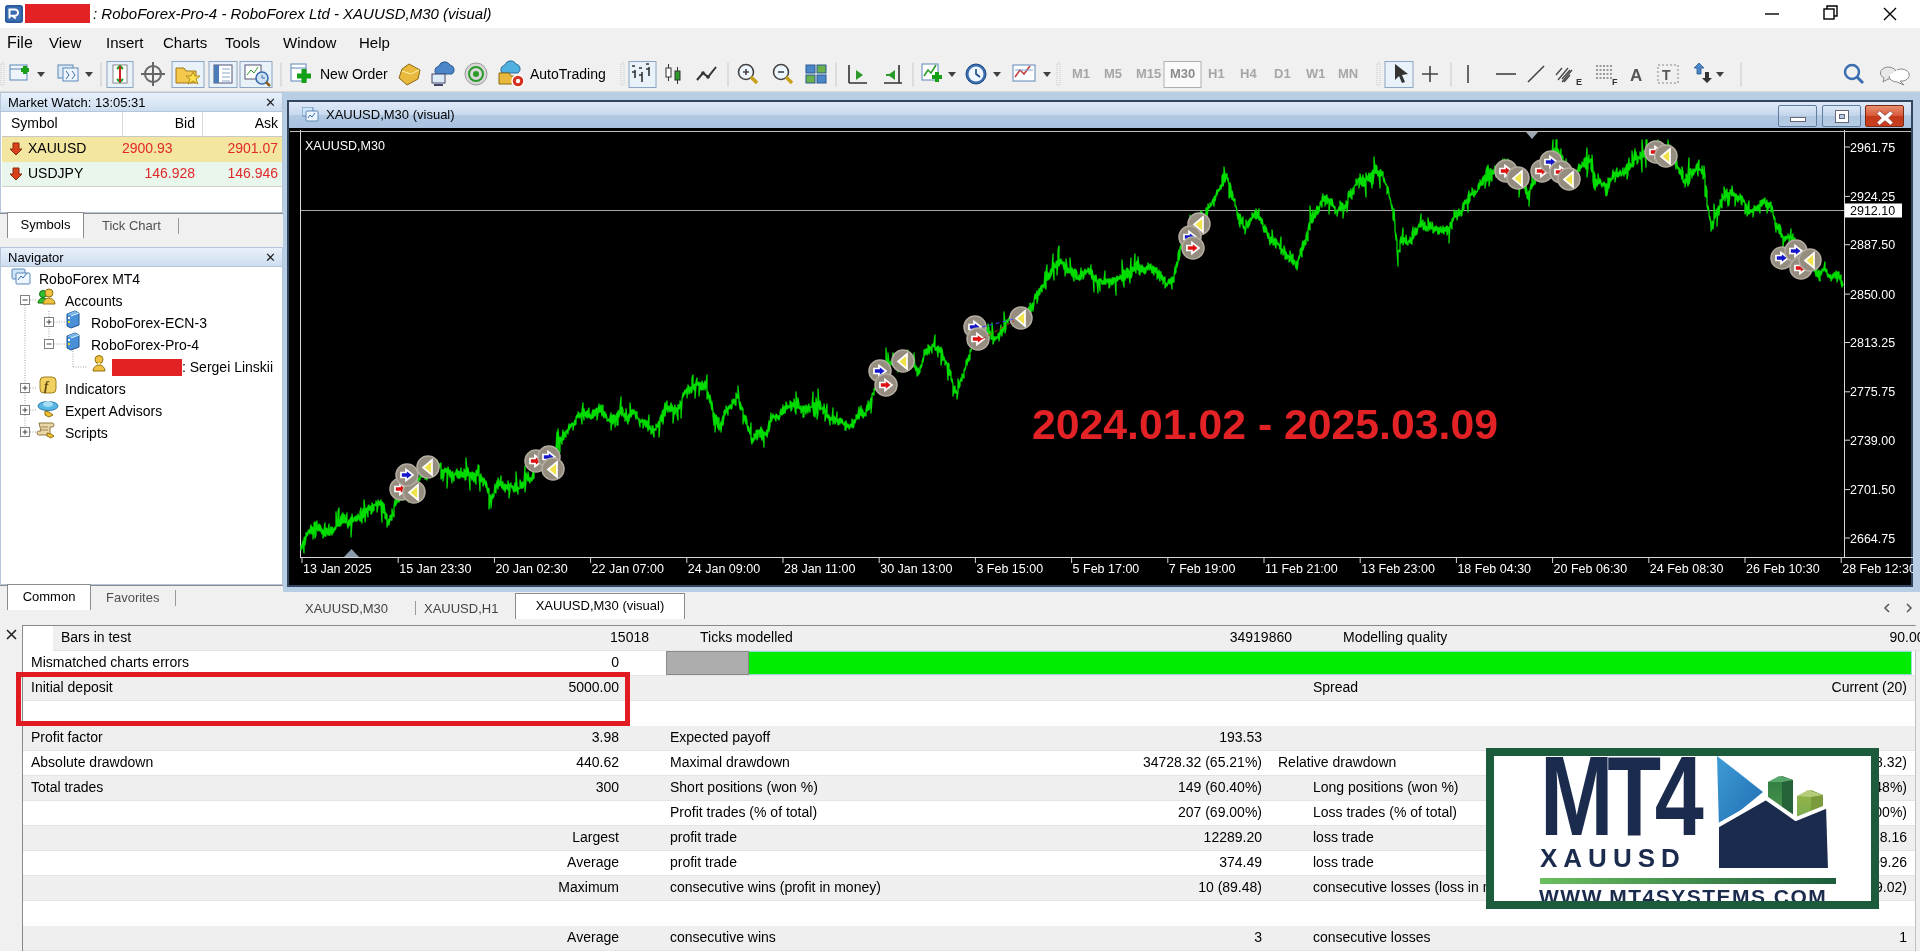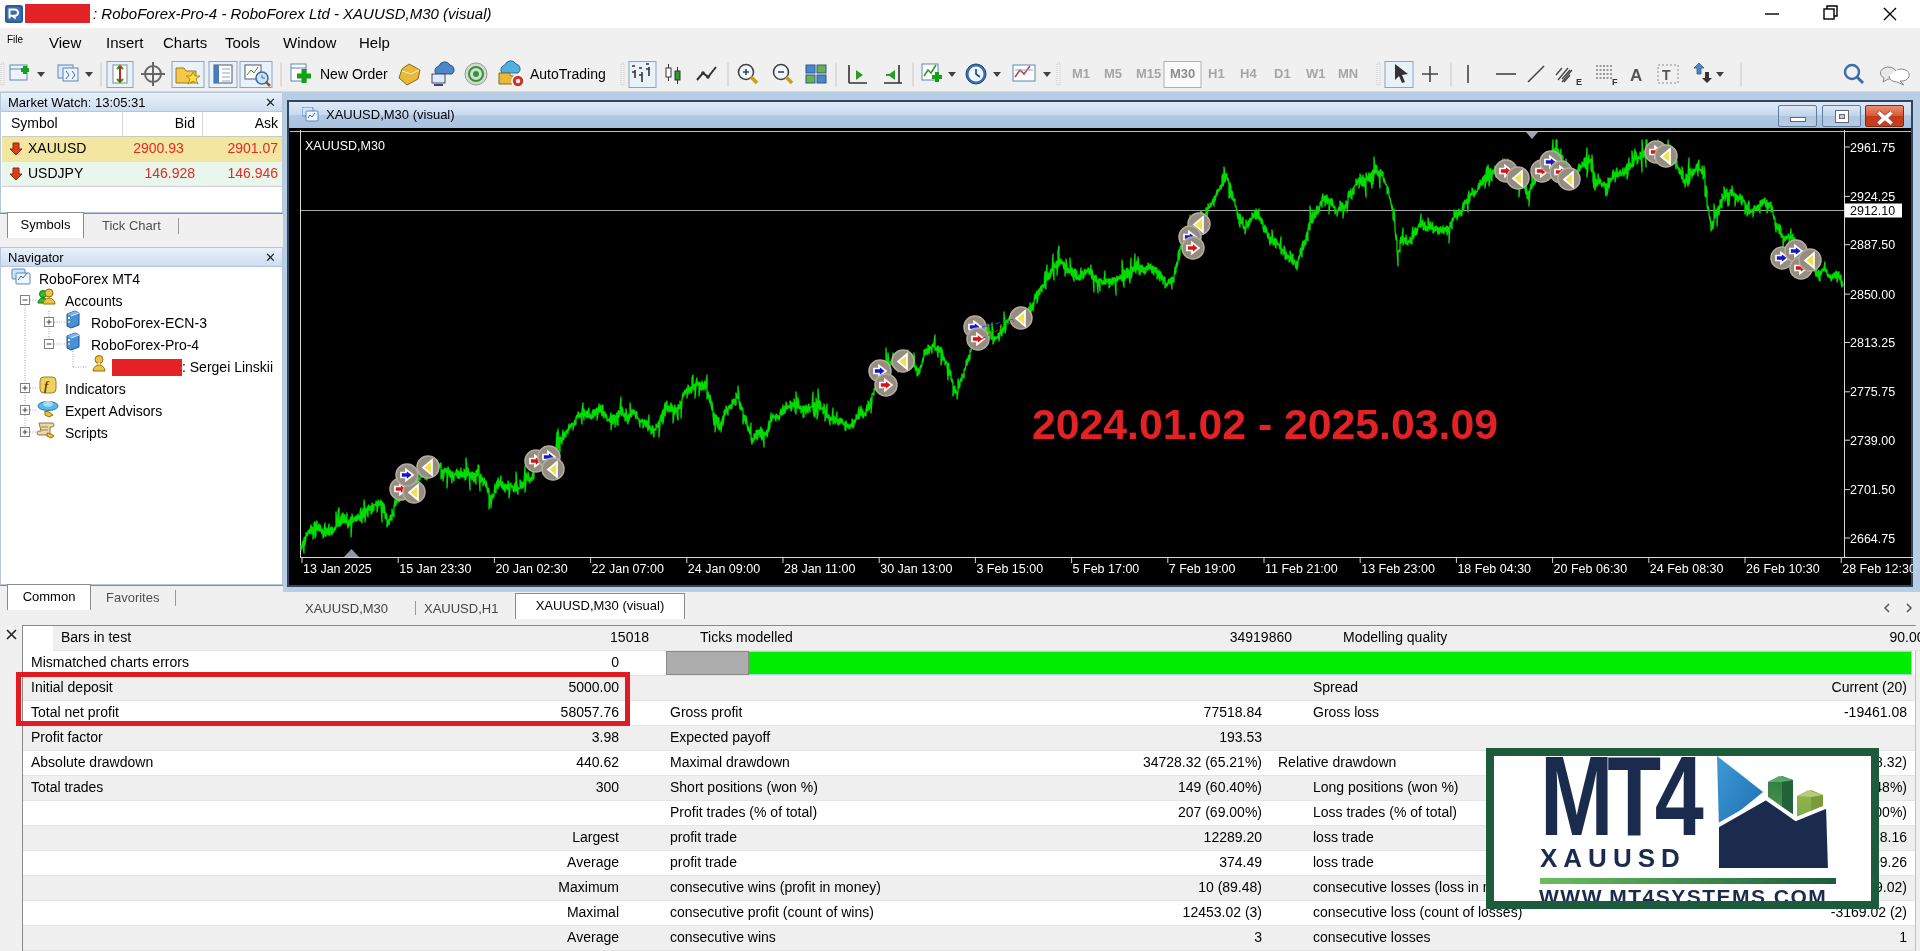--- a/index.html
+++ b/index.html
@@ -41,21 +41,21 @@
   <div class="abs" style="left:25px;top:4px;width:65px;height:19px;background:#e32226;"></div>
   <div class="abs" style="left:93px;top:5px;font-size:15px;color:#000;font-style:italic;">: RoboForex-Pro-4 - RoboForex Ltd - XAUUSD,M30 (visual)</div>
   <svg class="abs" style="left:1758px;top:0;" width="162" height="28" viewBox="0 0 162 28">
     <path d="M7 14 h14" stroke="#000" stroke-width="1.4"></path>
     <rect x="66" y="9" width="10" height="10" fill="none" stroke="#000" stroke-width="1.4"></rect>
       <path d="M69 9 v-3 h10 v10 h-3" fill="none" stroke="#000" stroke-width="1.4"></path>
     <path d="M126 8 l12 12 m0 -12 l-12 12" stroke="#000" stroke-width="1.4"></path>
   </svg>
 </div>
 <div id="menubar">
-    <span class="abs" style="left:7px;top:6px;font-size:10px;">File</span>
+    <span class="abs" style="left:7px;top:6px;font-size:16px;">File</span>
     <span class="abs" style="left:49px;top:6px;font-size:15px;">View</span>
     <span class="abs" style="left:106px;top:6px;font-size:15px;">Insert</span>
     <span class="abs" style="left:163px;top:6px;font-size:15px;">Charts</span>
     <span class="abs" style="left:225px;top:6px;font-size:15px;">Tools</span>
     <span class="abs" style="left:283px;top:6px;font-size:15px;">Window</span>
     <span class="abs" style="left:359px;top:6px;font-size:15px;">Help</span>
   </div>
 <div id="toolbar">
 <svg class="abs" style="left:0;top:0;" width="1920" height="36" viewBox="0 0 1920 36">
   <g stroke-width="1">
@@ -221,21 +221,21 @@
     <span class="abs" style="left:120px;top:3px;width:73px;text-align:right;">Bid</span>
     <span class="abs" style="left:200px;top:3px;width:76px;text-align:right;">Ask</span>
     <span class="abs" style="left:120px;top:0;width:1px;height:24px;background:#d8d8d8;"></span>
     <span class="abs" style="left:200px;top:0;width:1px;height:24px;background:#d8d8d8;"></span>
   </div>
   <div class="mw-row" style="top:25px;background:#f2e6a0;">
     <svg class="abs" style="left:7px;top:5px;" width="14" height="14" viewBox="0 0 14 14">
         <path d="M4 1 h6 v6 h3 l-6 6 -6 -6 h3 z" fill="#d84018" stroke="#8a2a10"></path>
       </svg>
     <span class="abs" style="left:26px;top:3px;">XAUUSD</span>
-    <span class="abs" style="left:120px;top:3px;width:73px;text-align:center;color:#e02a2a;">2900.93</span>
+    <span class="abs" style="left:120px;top:3px;width:73px;text-align:left;color:#e02a2a;">2900.93</span>
     <span class="abs" style="left:200px;top:3px;width:76px;text-align:right;color:#e02a2a;">2901.07</span>
   </div>
   <div class="mw-row" style="top:50px;background:#e9f6ec;border-bottom:1px solid #d0d0d0;">
     <svg class="abs" style="left:7px;top:5px;" width="14" height="14" viewBox="0 0 14 14">
         <path d="M4 1 h6 v6 h3 l-6 6 -6 -6 h3 z" fill="#d84018" stroke="#8a2a10"></path>
       </svg>
     <span class="abs" style="left:26px;top:3px;">USDJPY</span>
     <span class="abs" style="left:120px;top:3px;width:73px;text-align:right;color:#e02a2a;">146.928</span>
     <span class="abs" style="left:200px;top:3px;width:76px;text-align:right;color:#e02a2a;">146.946</span>
   </div>
@@ -587,28 +587,20 @@
         <span class="rcell rv" style="left:296px;width:300px;">0</span>
         <span class="abs" style="left:643px;top:0px;width:1246px;height:24px;background:#00ec00;border:1px solid #9adada;"></span>
         <span class="abs" style="left:643px;top:0px;width:83px;height:24px;background:#adadad;border:1px solid #8a8a8a;"></span>
       </div>
       <div class="rrow rgray" style="top:50px;">
         <span class="rcell" style="left:8px;">Initial deposit</span>
         <span class="rcell rv" style="left:296px;width:300px;">5000.00</span>
         <span class="rcell" style="left:1290px;">Spread</span>
         <span class="rcell rv" style="left:1590px;width:294px;">Current (20)</span>
       </div>
-      <div class="rrow" style="top:75px;">
-        <span class="rcell" style="left:8px;">Total net profit</span>
-        <span class="rcell rv" style="left:296px;width:300px;">58057.76</span>
-        <span class="rcell" style="left:647px;">Gross profit</span>
-        <span class="rcell rv" style="left:940px;width:299px;">77518.84</span>
-        <span class="rcell" style="left:1290px;">Gross loss</span>
-        <span class="rcell rv" style="left:1590px;width:294px;">-19461.08</span>
-      </div>
       <div class="rrow rgray" style="top:100px;">
         <span class="rcell" style="left:8px;">Profit factor</span>
         <span class="rcell rv" style="left:296px;width:300px;">3.98</span>
         <span class="rcell" style="left:647px;">Expected payoff</span>
         <span class="rcell rv" style="left:940px;width:299px;">193.53</span>
       </div>
       <div class="rrow" style="top:125px;">
         <span class="rcell" style="left:8px;">Absolute drawdown</span>
         <span class="rcell rv" style="left:296px;width:300px;">440.62</span>
         <span class="rcell" style="left:647px;">Maximal drawdown</span>
@@ -643,27 +635,20 @@
         <span class="rcell rv" style="left:940px;width:299px;">374.49</span>
         <span class="rcell" style="left:1290px;">loss trade</span>
         <span class="rcell rv" style="left:1590px;width:294px;">-209.26</span>
       </div>
       <div class="rrow rgray" style="top:250px;">
         <span class="rcell rv" style="left:296px;width:300px;">Maximum</span>
         <span class="rcell" style="left:647px;">consecutive wins (profit in money)</span>
         <span class="rcell rv" style="left:940px;width:299px;">10 (89.48)</span>
         <span class="rcell" style="left:1290px;">consecutive losses (loss in money)</span>
         <span class="rcell rv" style="left:1590px;width:294px;">4 (-3169.02)</span>
-      </div>
-      <div class="rrow" style="top:275px;">
-        <span class="rcell rv" style="left:296px;width:300px;">Maximal</span>
-        <span class="rcell" style="left:647px;">consecutive profit (count of wins)</span>
-        <span class="rcell rv" style="left:940px;width:299px;">12453.02 (3)</span>
-        <span class="rcell" style="left:1290px;">consecutive loss (count of losses)</span>
-        <span class="rcell rv" style="left:1590px;width:294px;">-3169.02 (2)</span>
       </div>
       <div class="rrow rgray" style="top:300px;">
         <span class="rcell rv" style="left:296px;width:300px;">Average</span>
         <span class="rcell" style="left:647px;">consecutive wins</span>
         <span class="rcell rv" style="left:940px;width:299px;">3</span>
         <span class="rcell" style="left:1290px;">consecutive losses</span>
         <span class="rcell rv" style="left:1590px;width:294px;">1</span>
       </div>
     </div>
 </div>

